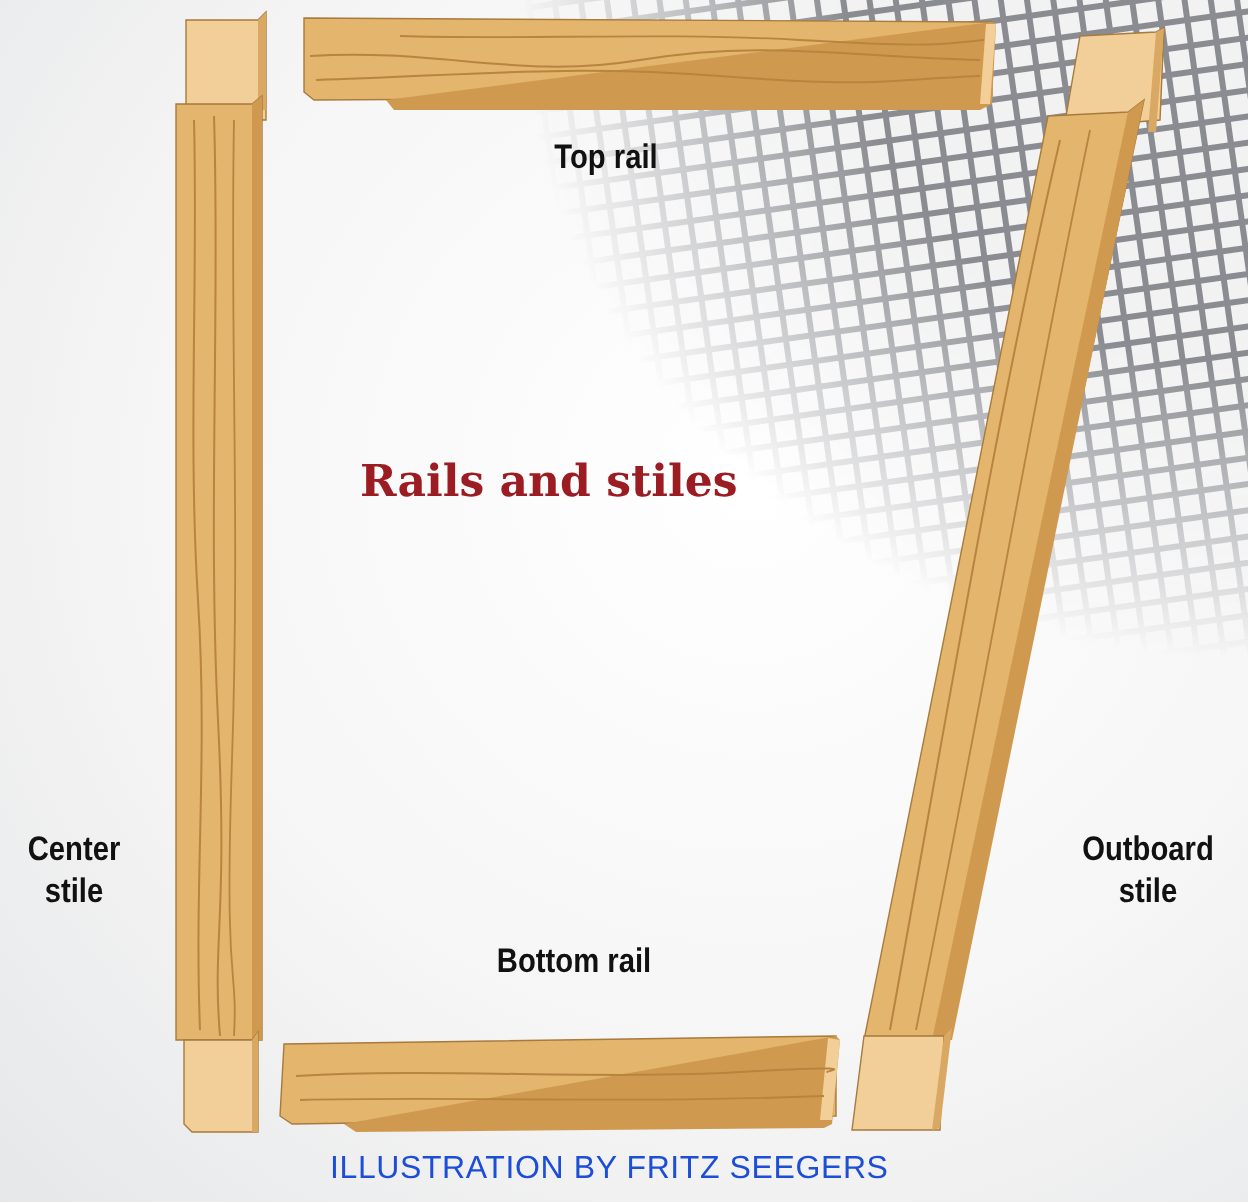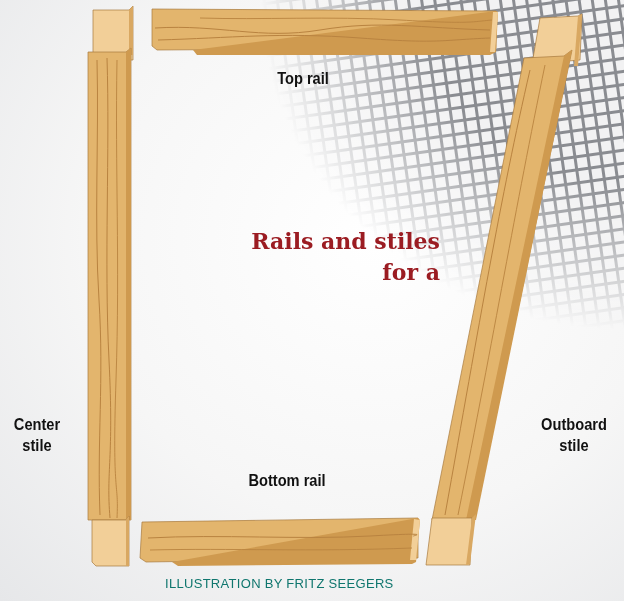--- a/index.html
+++ b/index.html
@@ -2,24 +2,24 @@
 <html><head>
 <meta charset="utf-8">
 <style>
   html, body { margin:0; padding:0; }
   body { width:624px; height:601px; position:relative; overflow:hidden;
          background: radial-gradient(ellipse at 60% 40%, #ffffff 0%, #f6f6f6 55%, #e6e7e9 100%);
          font-family: "Liberation Sans", sans-serif; }
   .stage { position:absolute; left:0; top:0; width:624px; height:601px; }
   .label { position:absolute; font-family:"Liberation Sans", sans-serif; font-weight:bold;
            font-size:17px; color:#111; text-align:center; line-height:21px; transform:scaleX(0.86); }
-  .title { position:absolute; left:180px; top:226px; width:260px; text-align:right;
+  .title { position:absolute; left:180px; top:226px; width:260px; text-align:left;
            font-family:"DejaVu Serif", serif; font-weight:bold; font-size:22px; line-height:31px; color:#9b1c22; }
   .credit { position:absolute; left:165px; top:576px; font-family:"Liberation Sans", sans-serif;
-            font-size:13px; letter-spacing:0.3px; color:#0f766e; }
+            font-size:16px; letter-spacing:0.3px; color:#1d4ed8; }
 </style>
 </head>
 <body>
 
 <div class="stage">
   <svg width="624" height="601" viewBox="0 0 624 601">
     <defs>
       <pattern id="mesh" width="13" height="13" patternUnits="userSpaceOnUse" patternTransform="rotate(-8)">
         <rect width="13" height="13" fill="#f2f2f3"></rect>
         <rect x="0" y="0" width="13" height="3" fill="#8a8c91"></rect>
@@ -81,21 +81,20 @@
       <polygon points="414,519 420,520 416,560 410,560" fill="#f2cf98"></polygon>
       <path d="M148,538 C220,534 300,540 370,536 S410,536 414,536" stroke="#b98340" stroke-width="1" fill="none"></path>
       <path d="M150,550 C230,548 310,552 412,548" stroke="#b98340" stroke-width="0.9" fill="none"></path>
     </g>
   </svg>
 
   <div class="label" style="left:258px; top:68px; width:90px;">Top rail</div>
 
   <div class="title">
     <div>Rails and stiles</div>
-    <div>for a</div>
   </div>
 
   <div class="label" style="left:0px; top:414px; width:74px;">
     <div>Center</div>
     <div>stile</div>
   </div>
 
   <div class="label" style="left:528px; top:414px; width:92px;">
     <div>Outboard</div>
     <div>stile</div>

